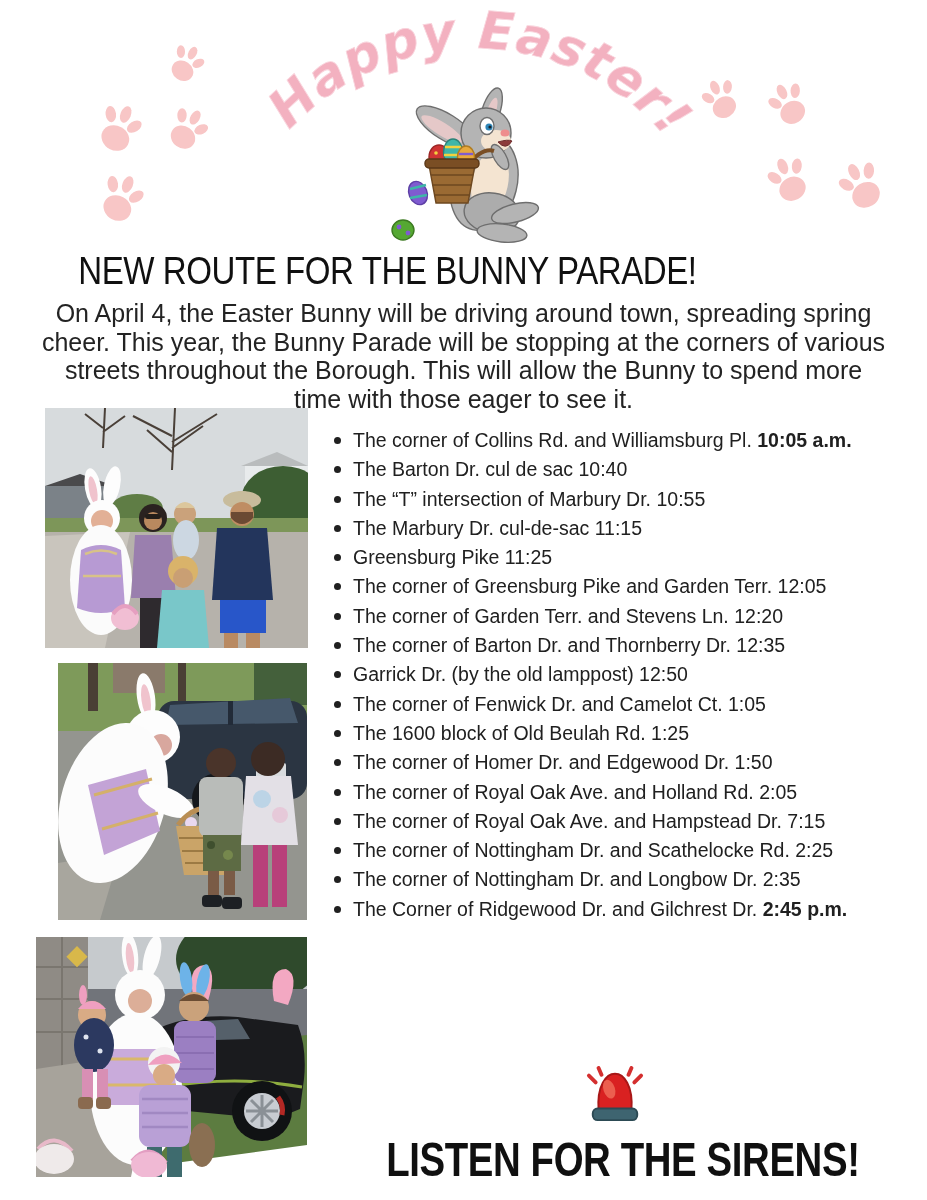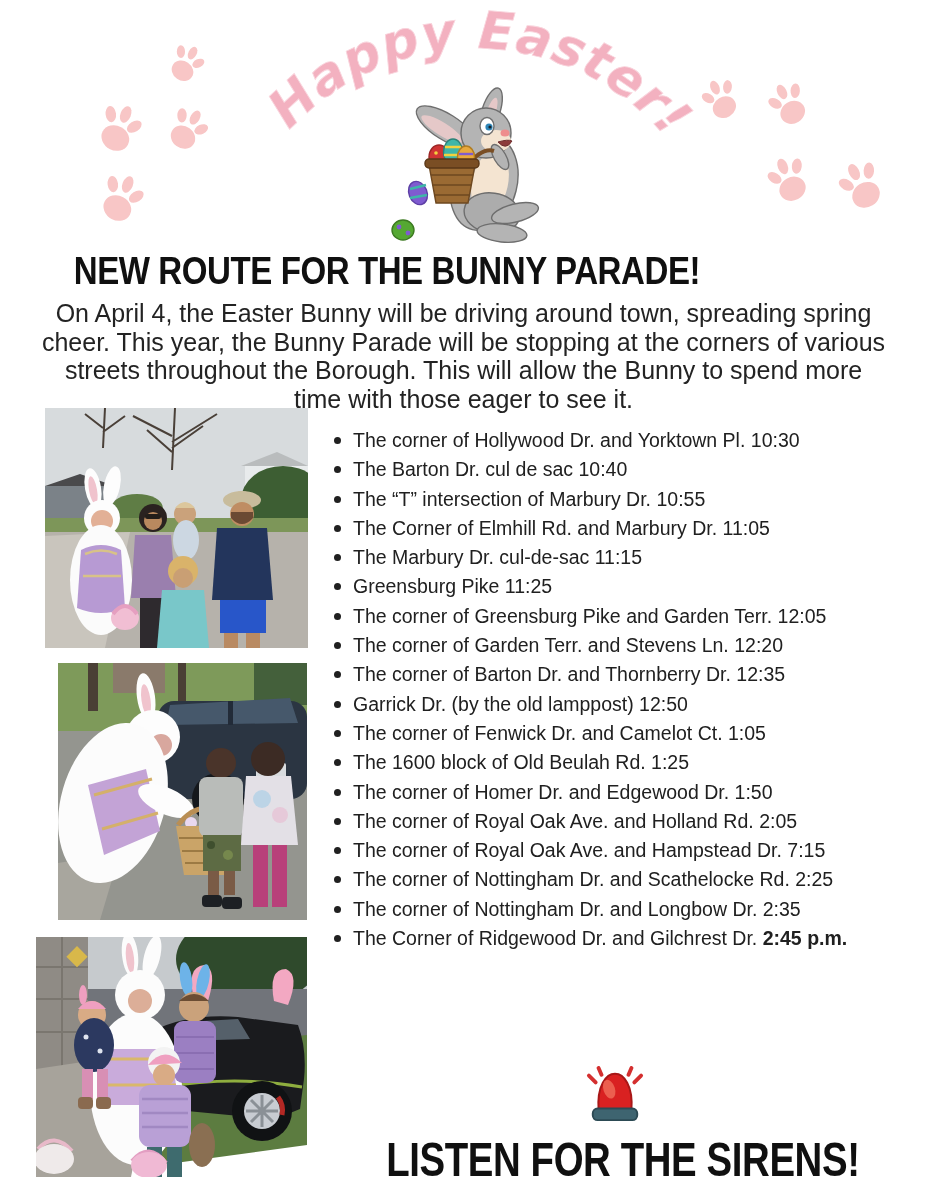--- a/index.html
+++ b/index.html
@@ -10,21 +10,21 @@
   }
   .hero{position:absolute;top:0;left:0;}
   .arc-title-text{
     font-family:"DejaVu Sans",sans-serif;
     font-weight:bold;font-style:italic;
     font-size:52px;letter-spacing:1px;
     fill:#f3b1c0;stroke:#f9d6de;stroke-width:.8px;
   }
   h1.title{
     position:absolute;top:250px;left:0;width:774px;margin:0;
-    text-align:center;font-size:38px;font-weight:700;color:#101010;
+    text-align:center;font-size:38px;font-weight:400;color:#101010;
     white-space:nowrap;
   }
   .cond{display:inline-block;transform:scaleX(.87);transform-origin:center;letter-spacing:-.5px;}
   .cond-sm{display:inline-block;transform:scaleX(.8);transform-origin:center;letter-spacing:-.5px;}
   p.intro{
     position:absolute;top:299px;left:41px;width:845px;margin:0;
     text-align:center;font-size:25px;line-height:28.5px;color:#232323;
   }
   .photos figure{position:absolute;margin:0;padding:0;line-height:0;}
   .photos svg{filter:blur(.5px);}
@@ -320,29 +320,28 @@
           <path d="M96,224 Q113,204 130,226" stroke="#e39ec2" stroke-width="4" fill="none"></path>
           <ellipse cx="113" cy="228" rx="18" ry="13" fill="#f0b9d4"></ellipse>
         </g>
         <path d="M2,212 Q18,194 36,214" stroke="#e8b9c9" stroke-width="4" fill="none"></path>
         <ellipse cx="18" cy="222" rx="20" ry="15" fill="#efeaea"></ellipse>
       </svg>
     </figure>
   </div>
 
   <ul class="stops" id="stops-list">
-
-
-    <li><span class="stop-loc">The corner of Hollywood Dr. and Yorktown Pl.</span> <span class="stop-time">10:30</span></li>
+    <li><span class="stop-loc">The corner of Collins Rd. and Williamsburg Pl.</span> <span class="stop-time time-bold">10:05 a.m.</span></li>
+
+
 
     <li><span class="stop-loc">The Barton Dr. cul de sac</span> <span class="stop-time">10:40</span></li>
 
     <li><span class="stop-loc">The “T” intersection of Marbury Dr.</span> <span class="stop-time">10:55</span></li>
 
-    <li><span class="stop-loc">The Corner of Elmhill Rd. and Marbury Dr.</span> <span class="stop-time">11:05</span></li>
 
     <li><span class="stop-loc">The Marbury Dr. cul-de-sac</span> <span class="stop-time">11:15</span></li>
 
     <li><span class="stop-loc">Greensburg Pike</span> <span class="stop-time">11:25</span></li>
 
     <li><span class="stop-loc">The corner of Greensburg Pike and Garden Terr.</span> <span class="stop-time">12:05</span></li>
 
     <li><span class="stop-loc">The corner of Garden Terr. and Stevens Ln.</span> <span class="stop-time">12:20</span></li>
 
     <li><span class="stop-loc">The corner of Barton Dr. and Thornberry Dr.</span> <span class="stop-time">12:35</span></li>

